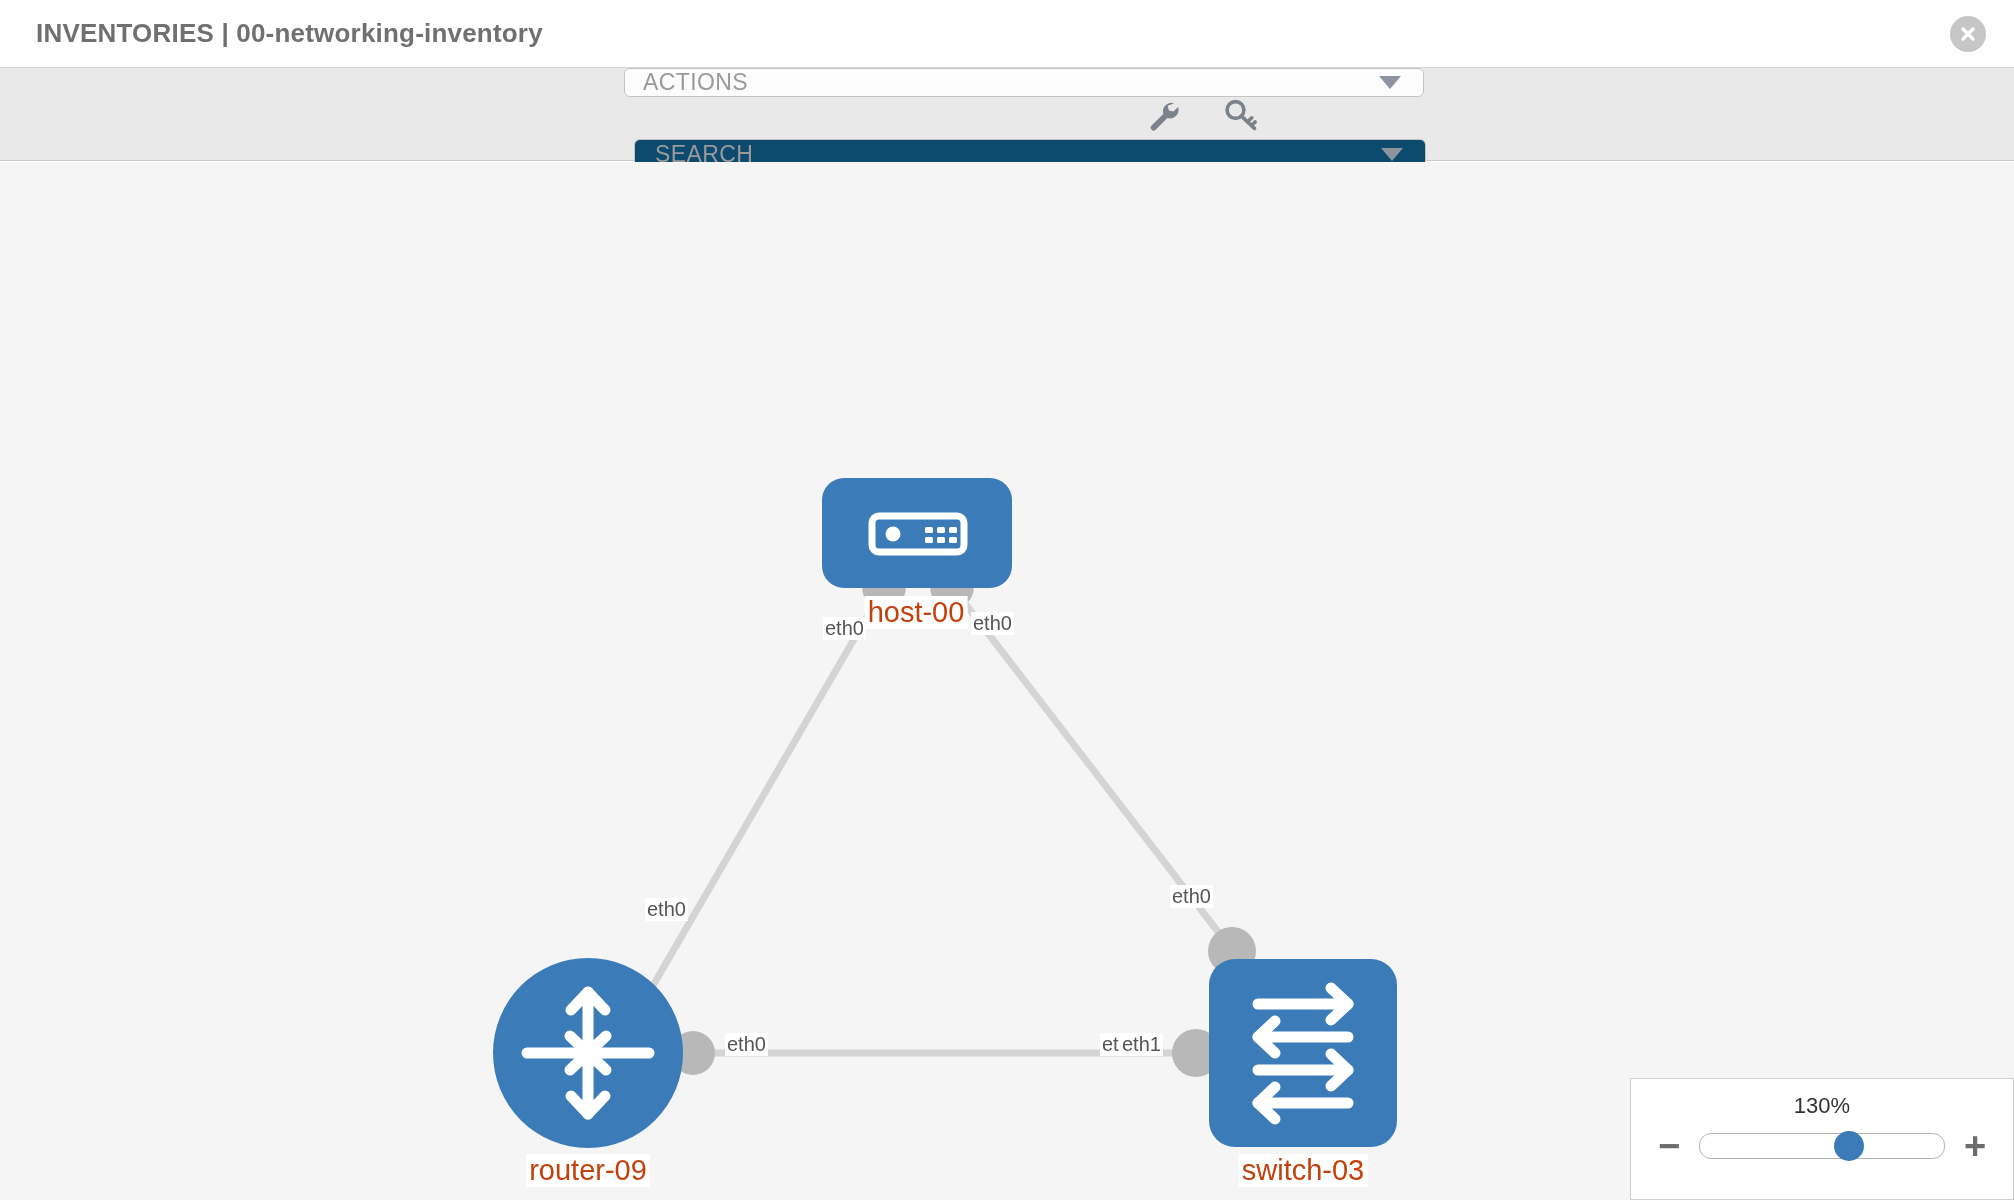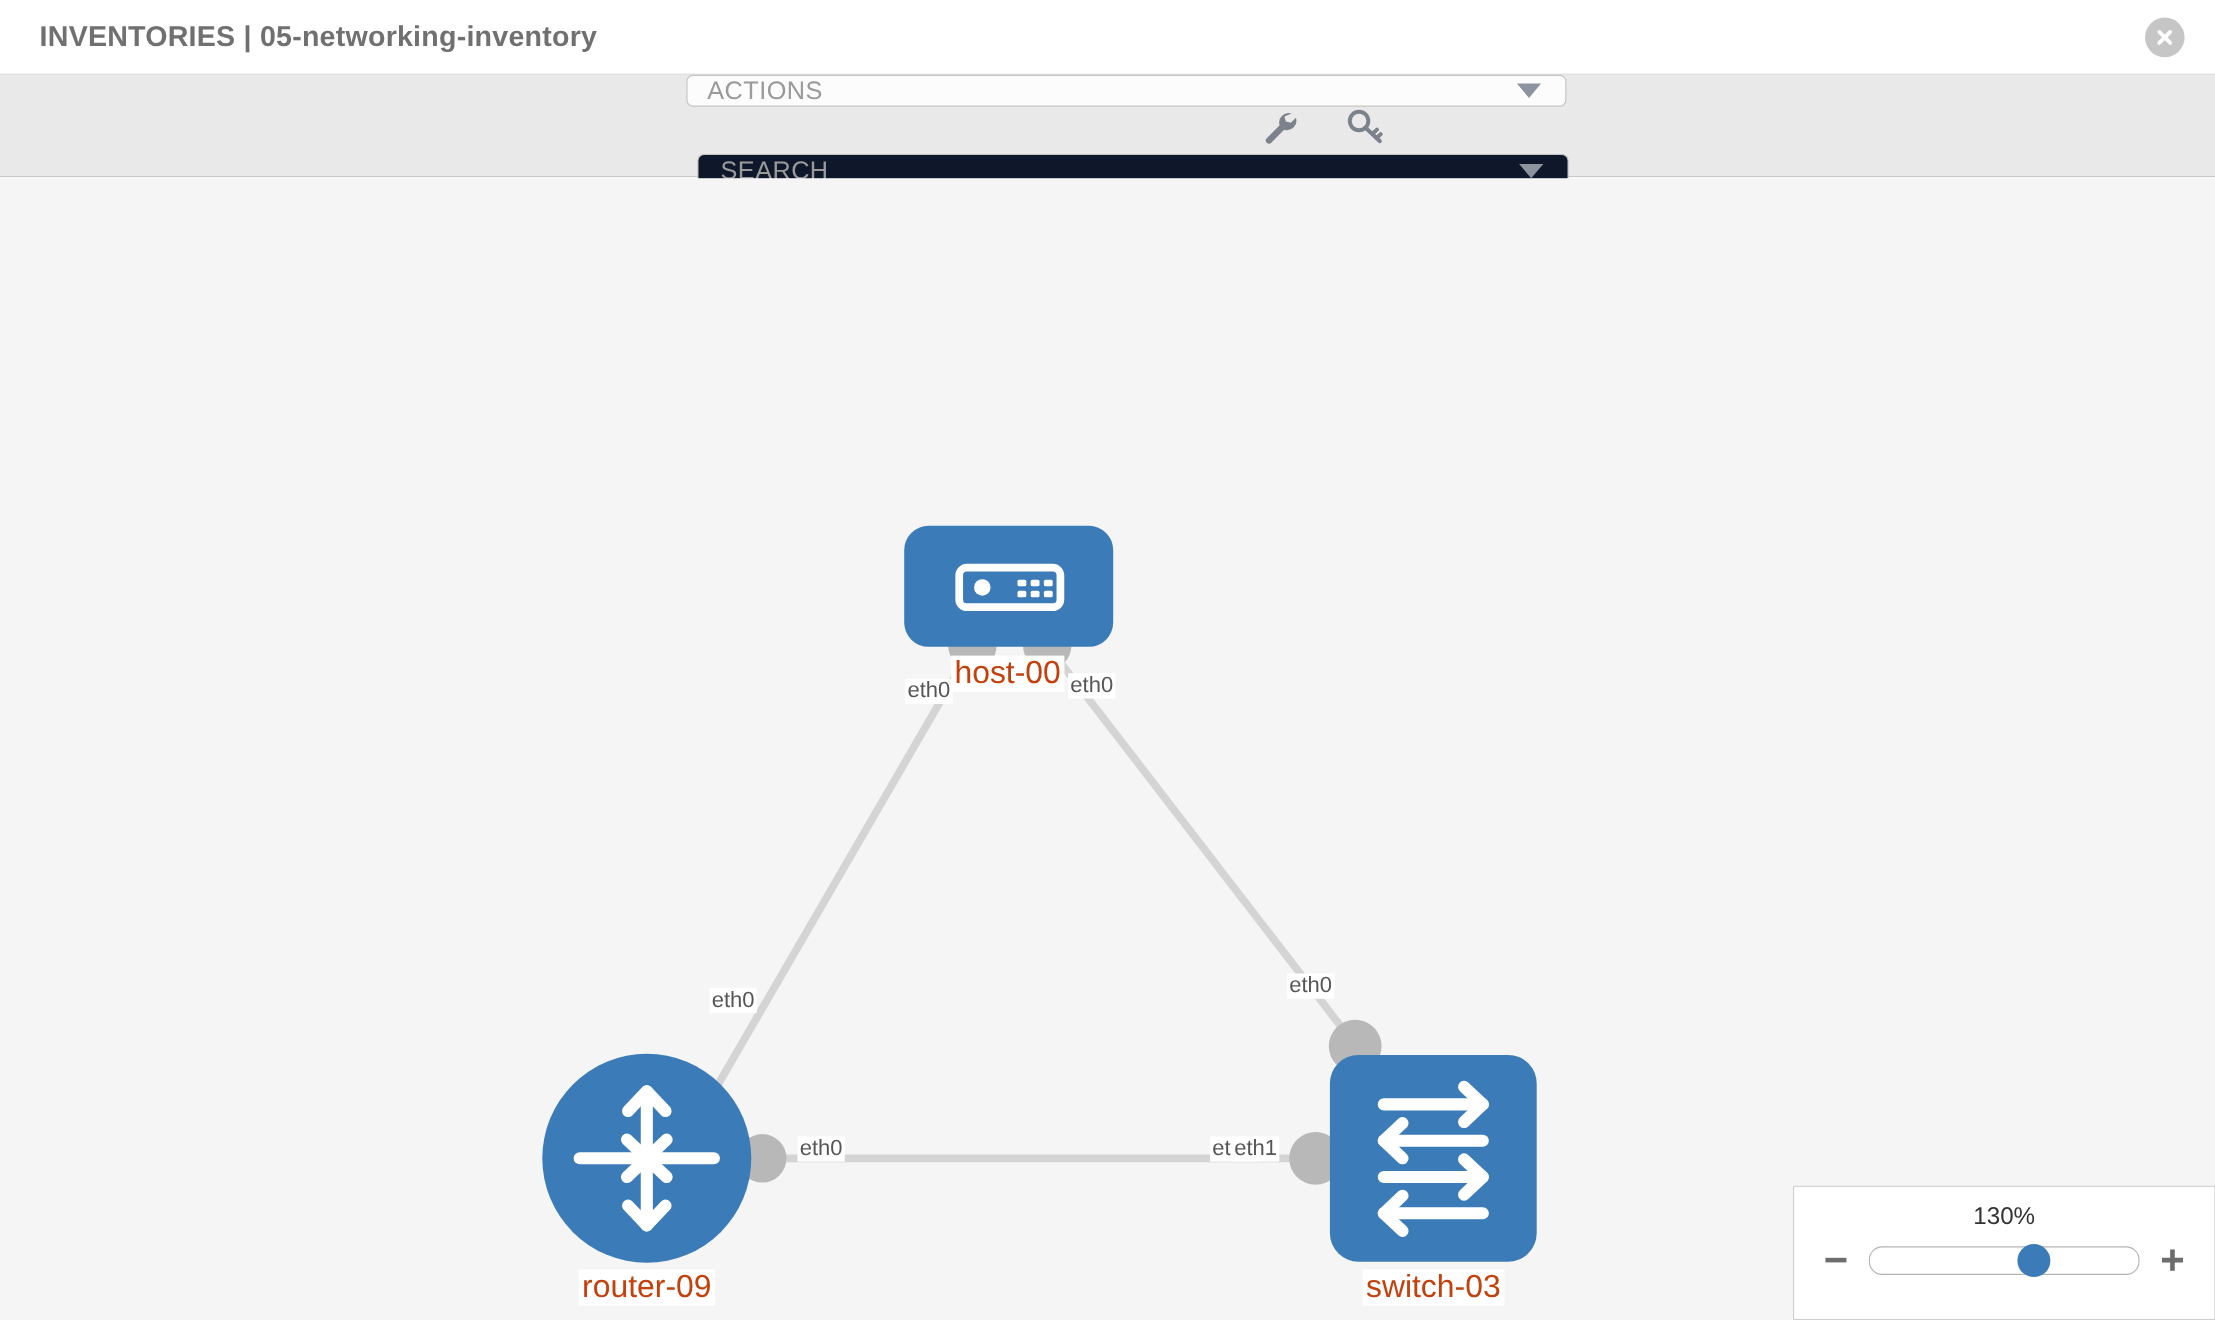--- a/index.html
+++ b/index.html
@@ -91,21 +91,21 @@
     display: flex;
     align-items: center;
     gap: 40px;
     margin-left: 390px;
   }
   .tool-icon { cursor: pointer; display: block; }
   .search-box {
     margin-left: 46px;
     width: 792px;
     height: 56px;
-    background: #0f172a;
+    background: #0c4a6e;
     border: 1px solid #c3c3c3;
     border-radius: 6px;
     display: flex;
     align-items: center;
     box-sizing: border-box;
     position: relative;
   }
   .search-box input {
     border: 0;
     outline: 0;
@@ -206,21 +206,21 @@
     border-radius: 50%;
     background: #3b7cb8;
     transform: translate(-50%, -50%);
     cursor: grab;
   }
 </style>
 </head>
 <body>
 
 <div class="header">
-  <div class="page-title">INVENTORIES | 05-networking-inventory</div>
+  <div class="page-title">INVENTORIES | 00-networking-inventory</div>
   <div class="close-btn">
     <span>
       <svg width="20" height="20" viewBox="0 0 20 20">
         <path d="M5 5 L15 15 M15 5 L5 15" stroke="#ffffff" stroke-width="3.4" stroke-linecap="round"></path>
       </svg>
     </span>
   </div>
 </div>
 
 <div class="toolbar">

